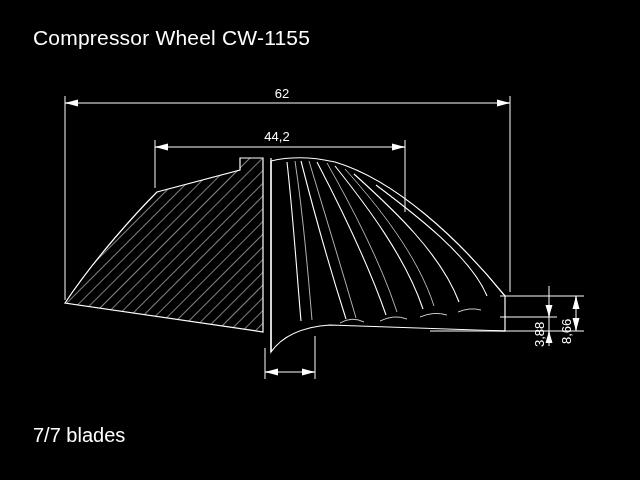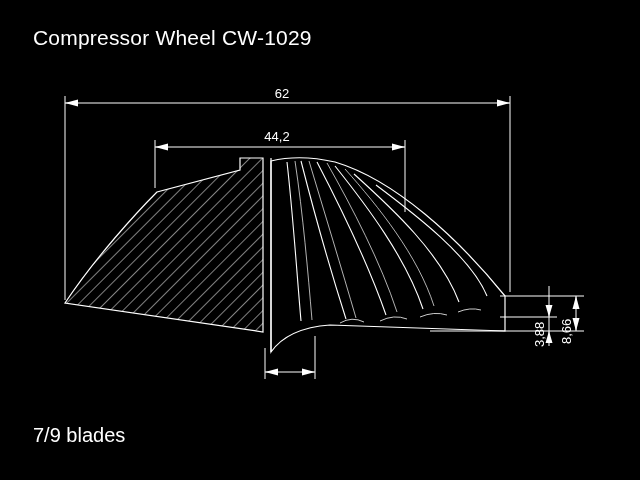--- a/index.html
+++ b/index.html
@@ -31,21 +31,21 @@
     font-family: "Liberation Sans", sans-serif;
     font-size: 13px;
     fill: #fff;
   }
 </style>
 </head>
 <body>
 
 <div class="canvas">
 
-  <div class="title">Compressor Wheel CW-1029</div>
+  <div class="title">Compressor Wheel CW-1155</div>
 
   <svg width="640" height="480" viewBox="0 0 640 480">
     <defs>
       <pattern id="hatch" patternUnits="userSpaceOnUse" width="9" height="9" patternTransform="rotate(45)">
         <line x1="0" y1="0" x2="0" y2="9" stroke="#ffffff" stroke-width="1"></line>
       </pattern>
     </defs>
 
     <g stroke="#ffffff" fill="none" stroke-width="1.2">
 
@@ -119,15 +119,15 @@
     </g>
 
     <g>
       <text class="dimtext" x="282" y="98" text-anchor="middle">62</text>
       <text class="dimtext" x="277" y="141" text-anchor="middle">44,2</text>
       <text class="dimtext" transform="translate(544 347) rotate(-90)">3,88</text>
       <text class="dimtext" transform="translate(571 344) rotate(-90)">8,66</text>
     </g>
   </svg>
 
-  <div class="footer">7/9 blades</div>
+  <div class="footer">7/7 blades</div>
 
 </div>
 
 </body></html>

